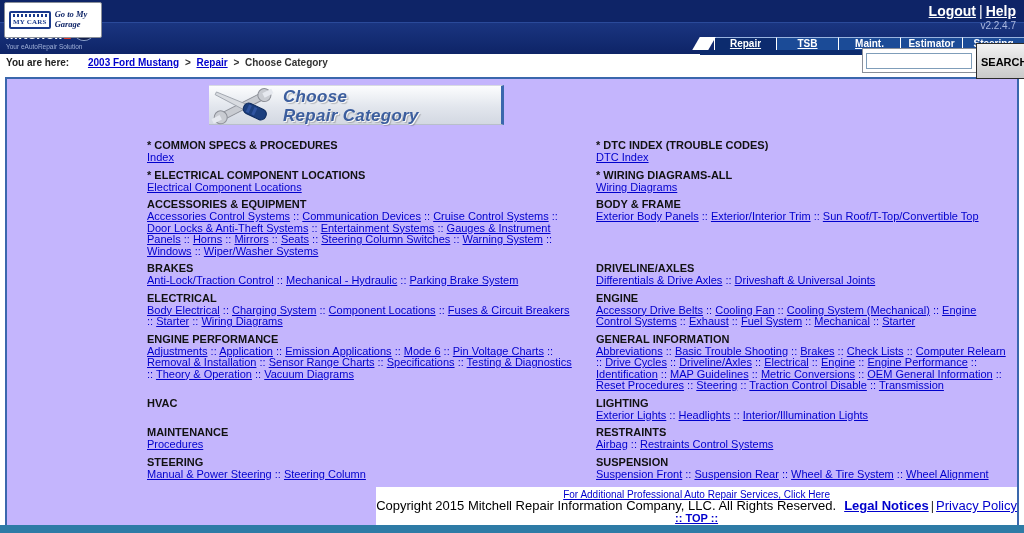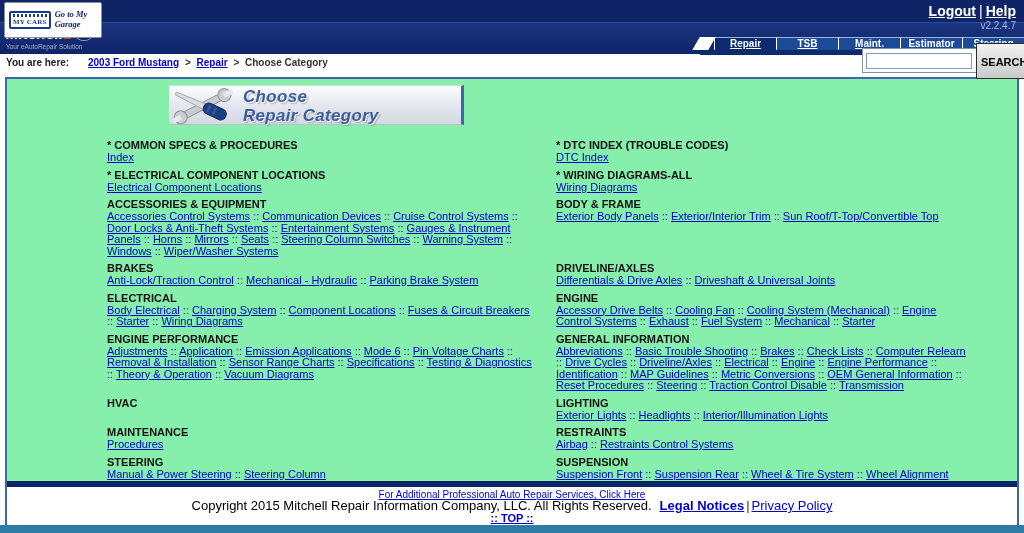--- a/index.html
+++ b/index.html
@@ -39,21 +39,21 @@
   .bc-link { color:#0000CC; font-weight:bold; text-decoration:underline; }
   .bc-sep { font-weight:bold; color:#333; margin:0 3px; }
   .bc-current { font-weight:bold; color:#333; }
 
   
   .searchpanel { position:absolute; top:48px; right:0; width:162px; height:25px; background:#fff; border:1px solid #8a8f99; display:flex; align-items:center; gap:4px; padding:0 3px; z-index:7; }
   .search-input { width:106px; height:16px; border:1px solid #7F9DB9; font-size:10px; padding:0 2px; }
   .search-btn { height:36px; font-size:11px; font-weight:bold; color:#000; background:linear-gradient(#f2f2f2,#c9c9c9); border:1px solid #2b2b2b; padding:12px 4px; cursor:pointer; }
 
   
-  .content { position:absolute; top:77px; left:5px; right:5px; bottom:8px; background:#86efac; border:2px solid #3A67AD; border-bottom:none; display:flex; flex-direction:column; overflow:hidden; }
+  .content { position:absolute; top:77px; left:5px; right:5px; bottom:8px; background:#c4b5fd; border:2px solid #3A67AD; border-bottom:none; display:flex; flex-direction:column; overflow:hidden;align-items:flex-end; }
   .main { flex:1 1 auto; overflow:hidden; }
 
   
   .banner { position:relative; margin:6px 0 0 162px; width:295px; height:40px;
             background:linear-gradient(180deg,#FCFDFE 0%,#E2E6ED 55%,#D3D8E2 100%);
             border-right:3px solid #3A67AD; border-top:1px solid #d8dbe2; border-bottom:1px solid #b8bfca; }
   .tools { position:absolute; left:2px; top:-3px; }
   .title { margin-left:74px; padding-top:1px; font-size:17px; line-height:19px; font-weight:bold; font-style:italic; color:#3C5E9E; letter-spacing:0.3px; text-shadow:1px 1px 0 rgba(255,255,255,0.9), 2px 2px 1px rgba(90,90,90,0.35); }
 
   

